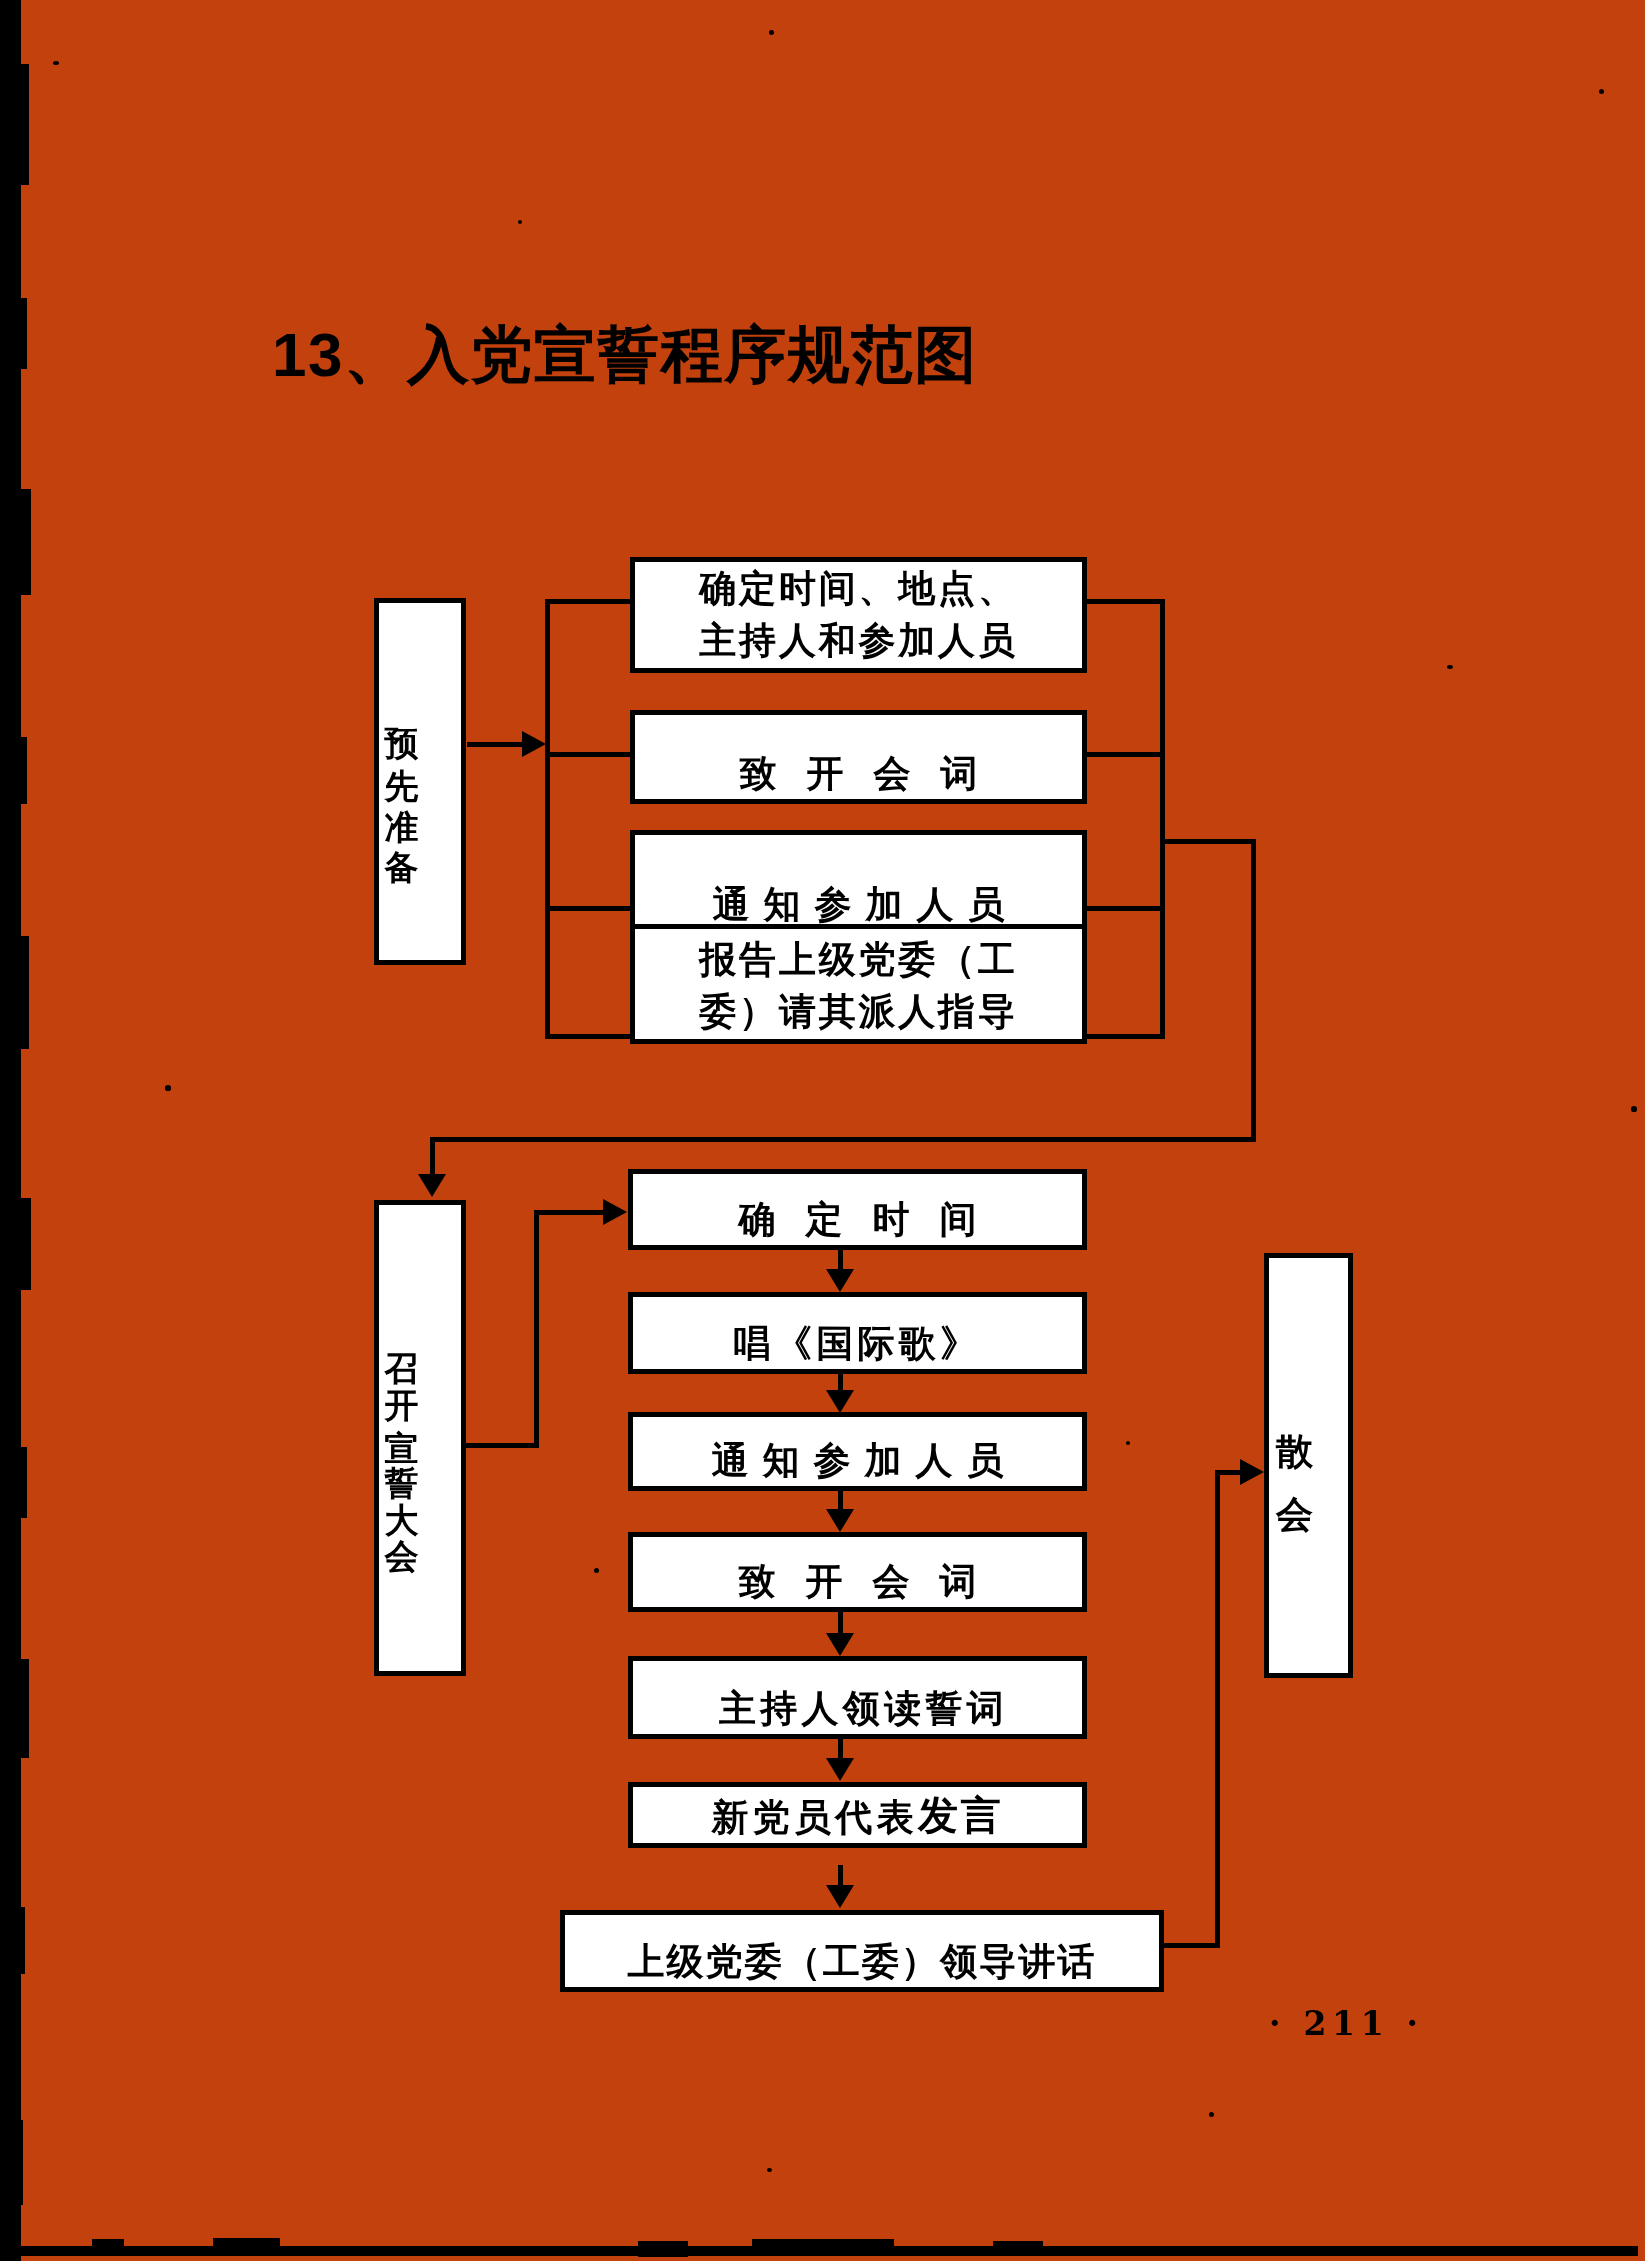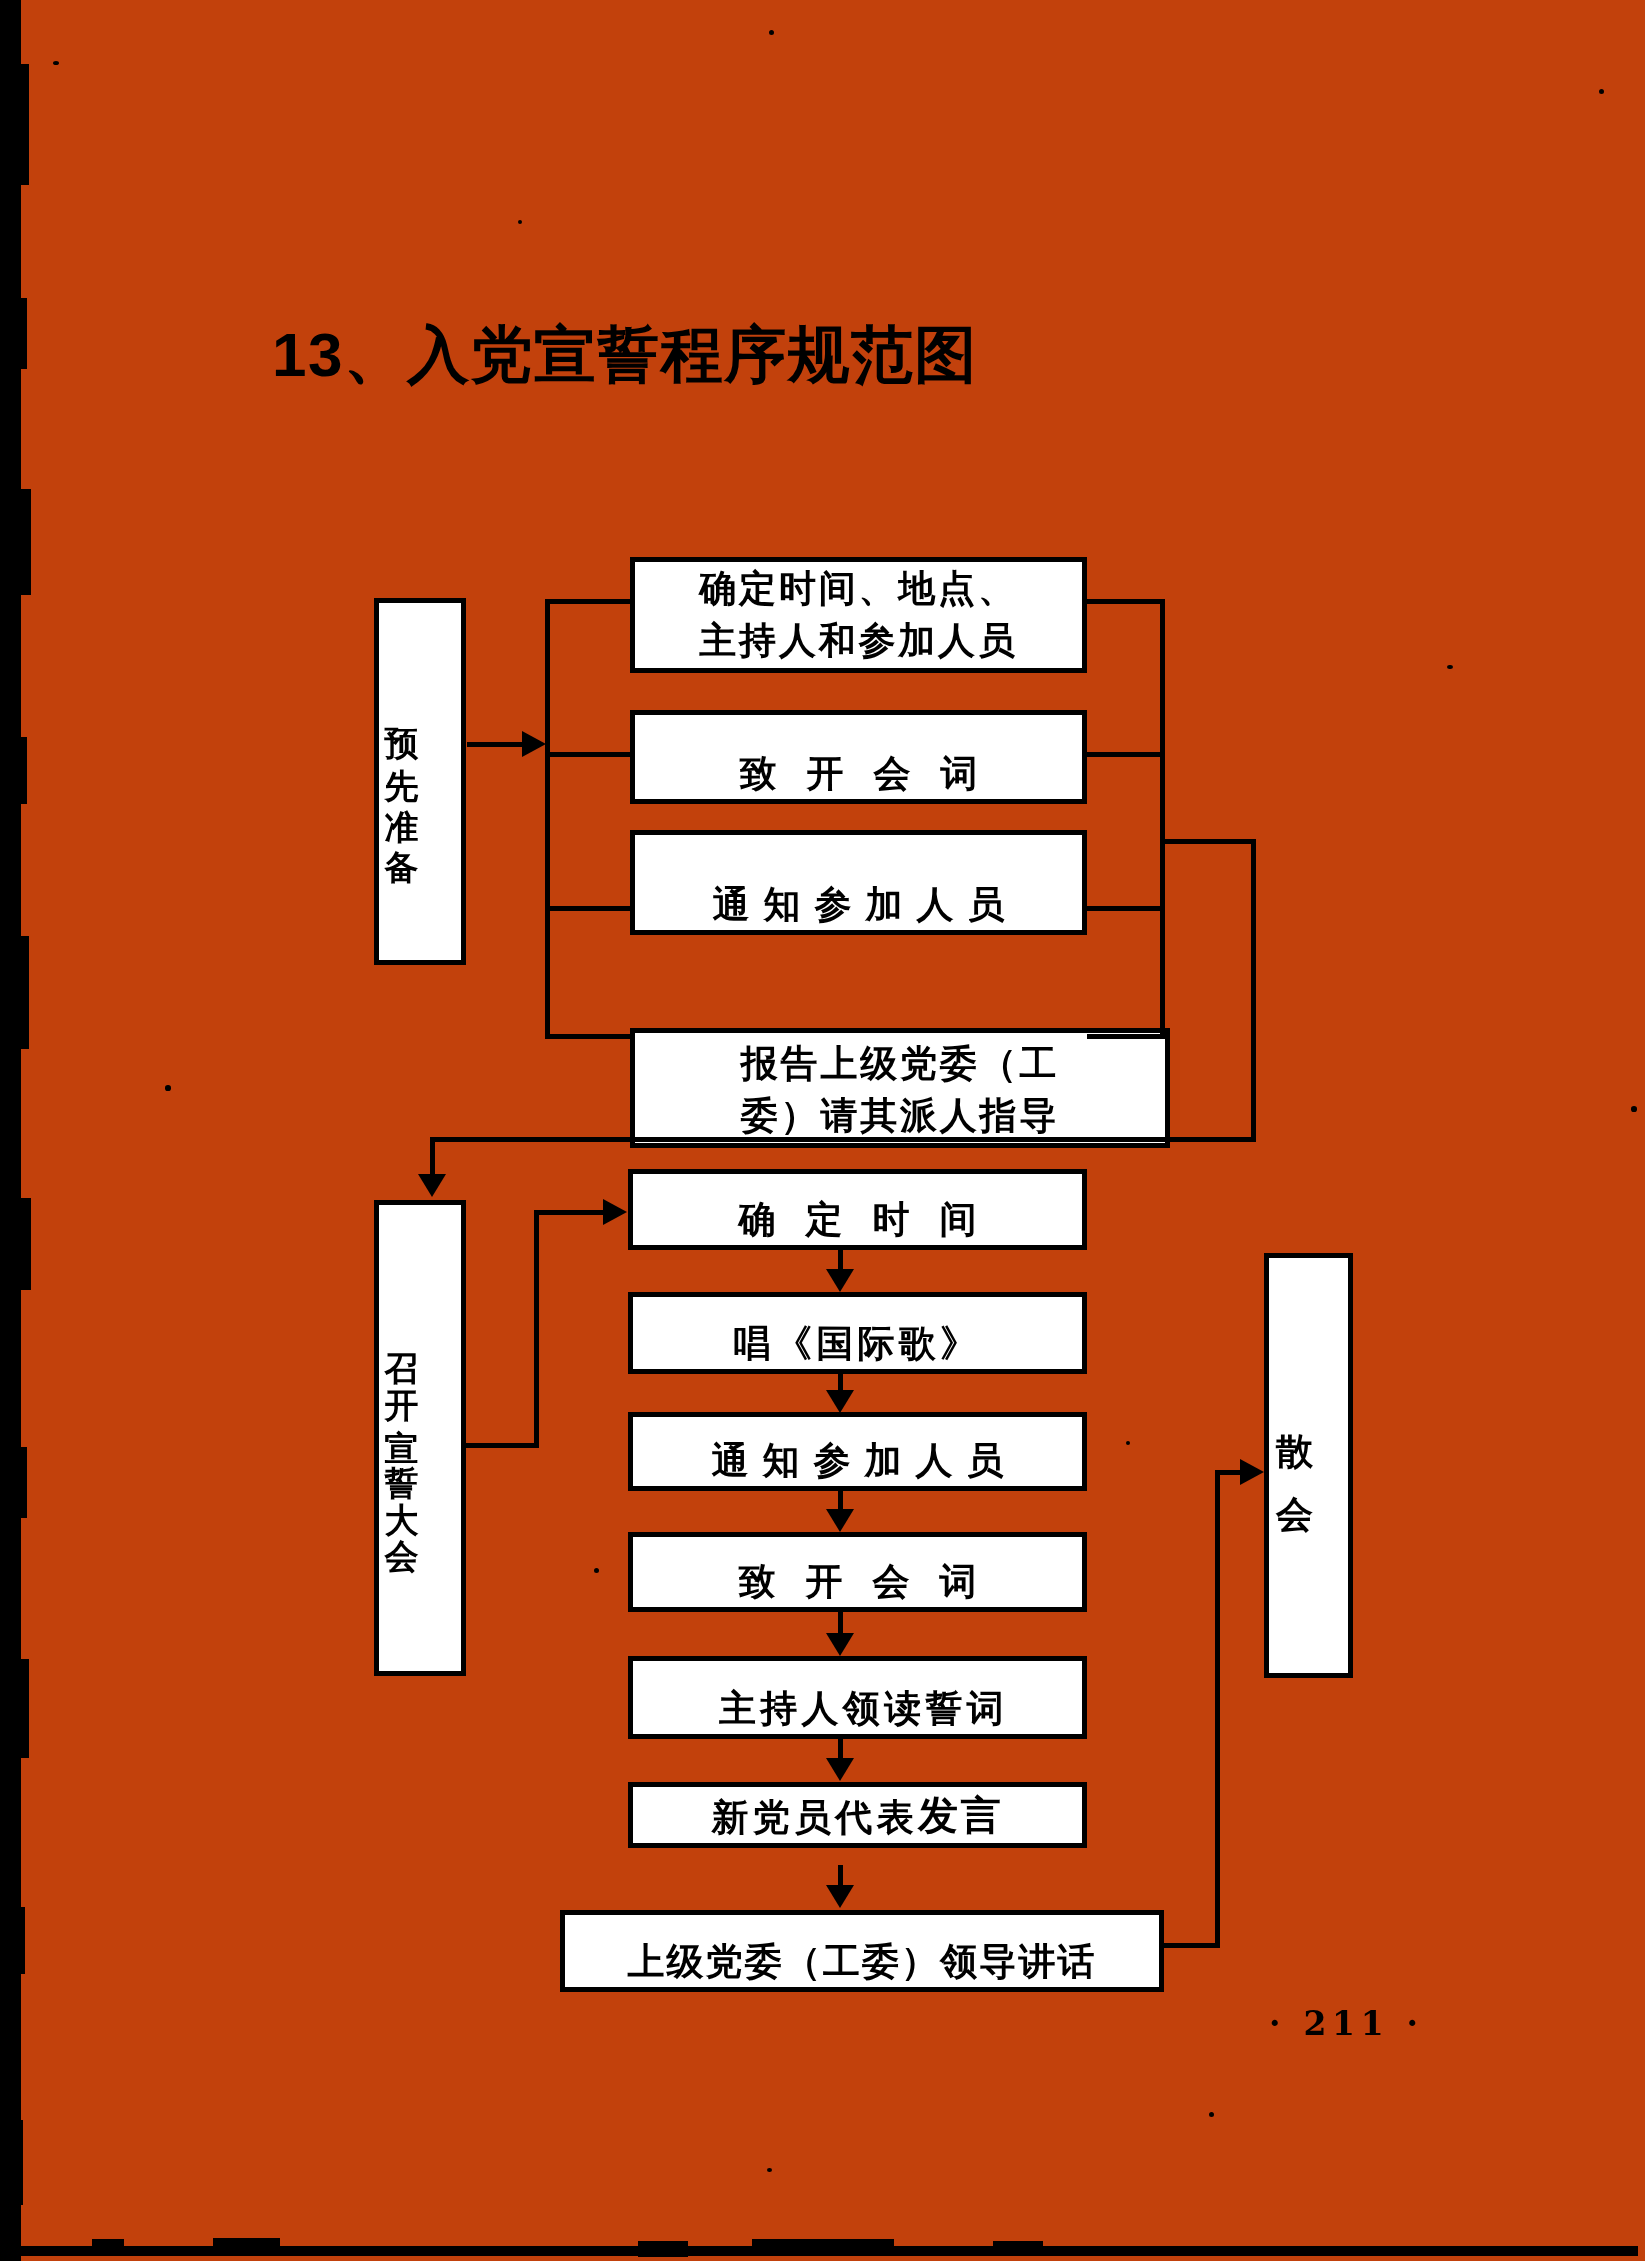--- a/index.html
+++ b/index.html
@@ -60,21 +60,21 @@
     <div class="two-line">
       <div>确定时间、地点、</div>
       <div>主持人和参加人员</div>
     </div>
   </div>
 
   <div class="box sp-wide" style="left:630px; top:710px; width:457px; height:94px; font-size:37px;">致开会词</div>
 
   <div class="box sp-med" style="left:630px; top:830px; width:457px; height:105px; font-size:37px;">通知参加人员</div>
 
-  <div class="box" style="left:630px; top:1028px; width:540px; height:120px; font-size:37px;">
+  <div class="box" style="left:630px; top:924px; width:457px; height:120px; font-size:37px;">
     <div class="two-line">
       <div>报告上级党委（工</div>
       <div>委）请其派人指导</div>
     </div>
   </div>
 
   <div class="line" style="left:1087px; top:599px;  width:78px; height:5px;"></div>
   <div class="line" style="left:1087px; top:752px; width:78px; height:5px;"></div>
   <div class="line" style="left:1087px; top:906px; width:78px; height:5px;"></div>
   <div class="line" style="left:1087px; top:1034px; width:78px; height:5px;"></div>

